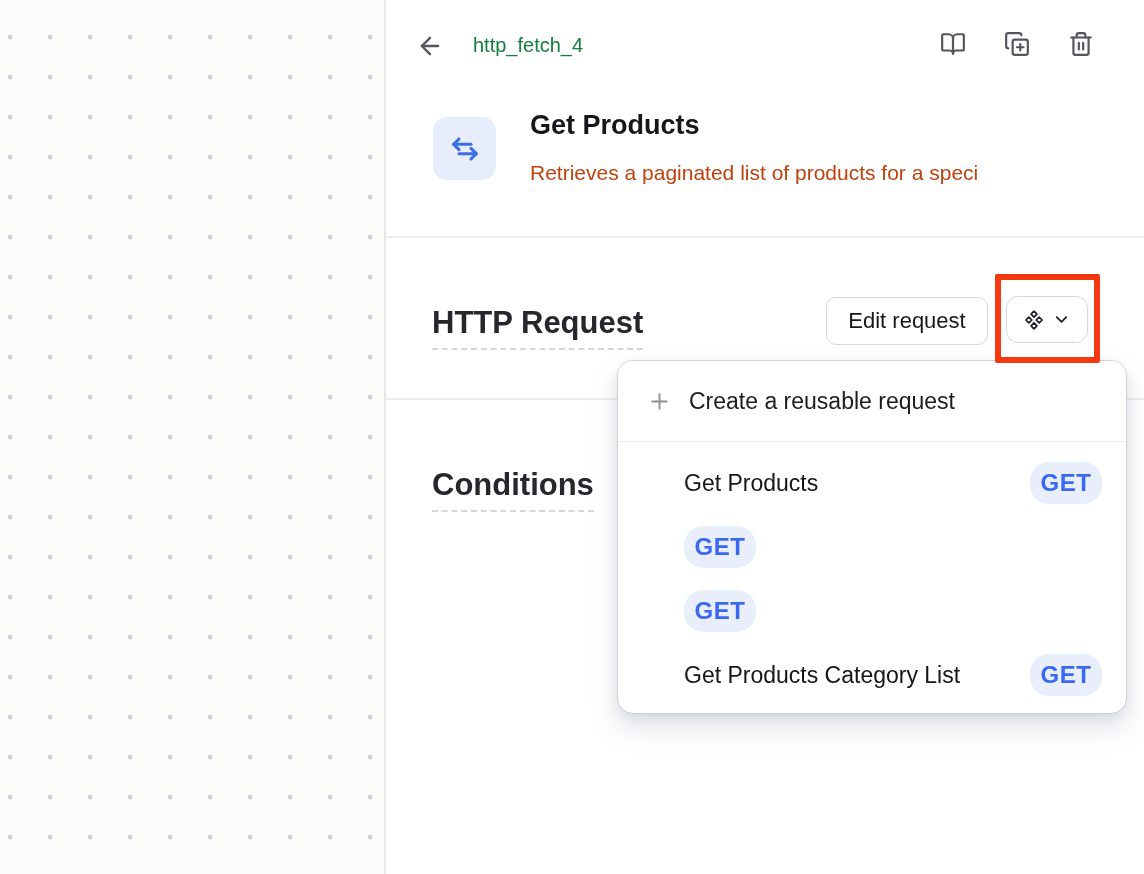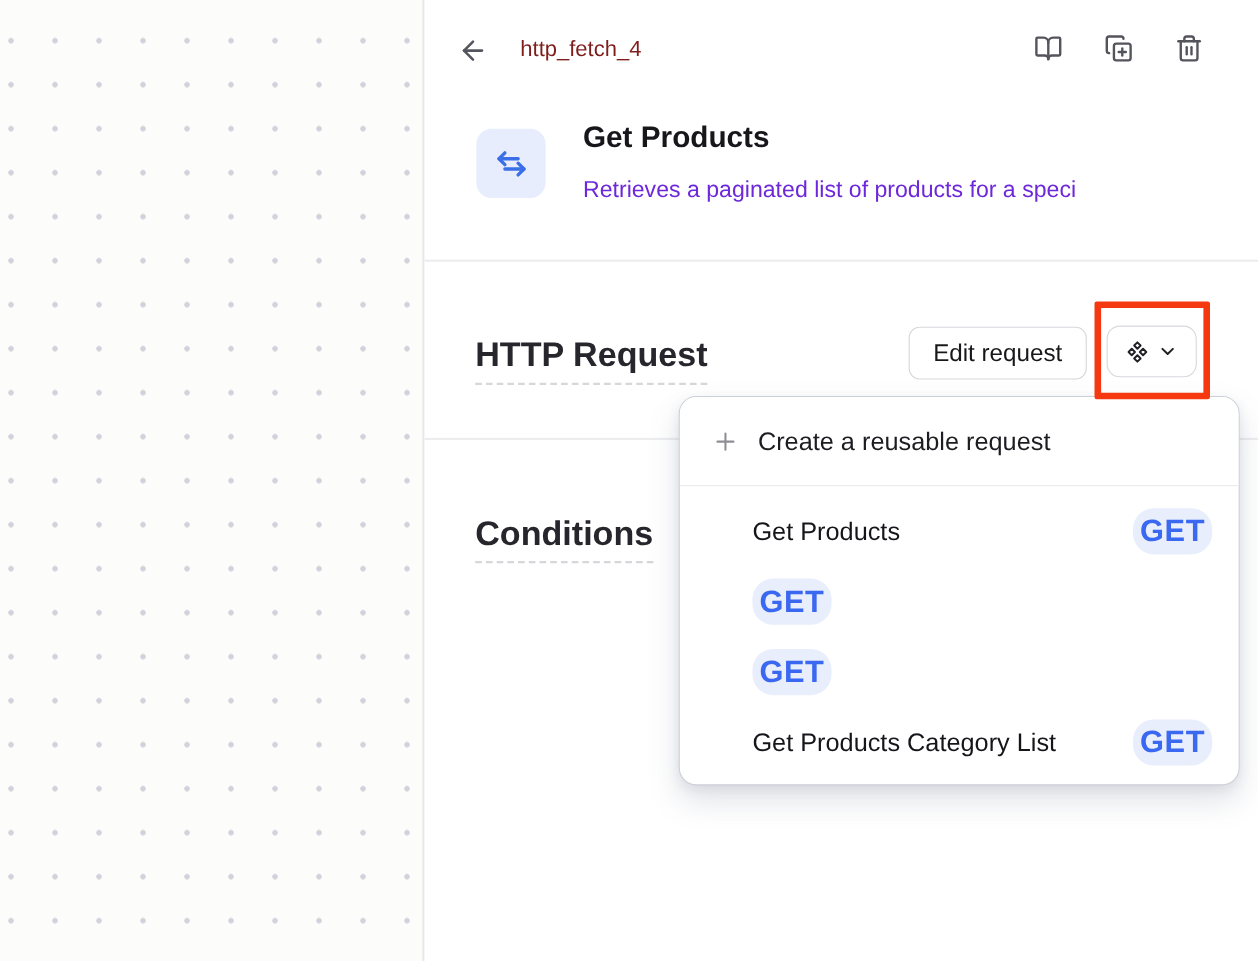--- a/index.html
+++ b/index.html
@@ -22,34 +22,34 @@
   }
   .canvas-divider {
     position:absolute; left:384px; top:0; width:2px; height:874px; background:#e7e7ea;
   }
 
   
   .panel { position:absolute; left:386px; top:0; width:758px; height:874px; background:#ffffff; }
 
   
   .back-btn { position:absolute; left:416px; top:31px; width:30px; height:30px; border:none; background:transparent; color:#55555e; cursor:pointer; }
-  .node-id { position:absolute; left:473px; top:34px; font-size:20px; color:#7f1d1d; }
+  .node-id { position:absolute; left:473px; top:34px; font-size:20px; color:#15803d; }
   .hdr-actions { position:absolute; left:940px; top:31px; display:flex; gap:38px; }
   .icon-btn { width:26px; height:26px; border:none; background:transparent; color:#54545c; cursor:pointer; padding:0; }
 
   
   .node-icon-box {
     position:absolute; left:433px; top:117px; width:63px; height:63px;
     border-radius:14px; background:var(--node-icon-bg,#e7edfc);
     display:flex; align-items:center; justify-content:center; color:var(--accent-blue,#3b6fe8);
   }
   .node-title { position:absolute; left:530px; top:110px; font-size:27px; font-weight:600; color:#17171b; }
   .node-desc {
     position:absolute; left:530px; top:161px; width:614px;
-    font-size:21px; color:#6d28d9; white-space:nowrap; overflow:hidden;
+    font-size:21px; color:#c2410c; white-space:nowrap; overflow:hidden;
   }
 
   .divider-1 { position:absolute; left:386px; top:236px; width:758px; height:2px; background:#ededf0; }
   .divider-2 { position:absolute; left:386px; top:398px; width:758px; height:2px; background:#ededf0; z-index:1; }
 
   
   .dashed-label {
     position:absolute; font-size:31px; font-weight:600; color:#26262c;
     padding-bottom:7px; border-bottom:2px dashed #d6d6db;
   }
@@ -93,21 +93,21 @@
   .menu-list { padding-top:9px; }
   .menu-item {
     height:64px; display:flex; align-items:center; justify-content:space-between;
     padding:0 24px 0 66px; cursor:pointer;
   }
   .menu-item-label { font-size:23px; font-weight:500; color:#15151a; }
   .method-badge {
     min-width:72px; height:42px; padding:0 2px;
     display:flex; align-items:center; justify-content:center;
     background:var(--badge-bg,#e9eefc); color:var(--badge-text,#3b68f0);
-    border-radius:19px; font-size:28px; font-weight:600; letter-spacing:0.5px;
+    border-radius:19px; font-size:24px; font-weight:600; letter-spacing:0.5px;
   }
 </style>
 </head>
 <body>
 
 <div class="canvas"></div>
 <div class="canvas-divider"></div>
 
 <div class="panel"></div>
 

